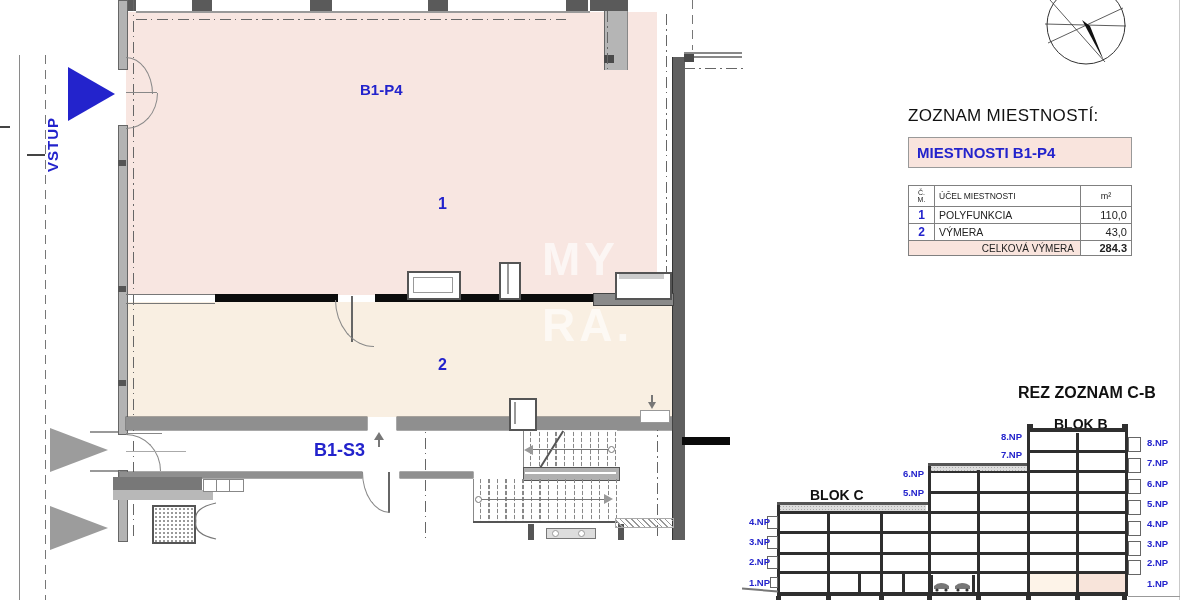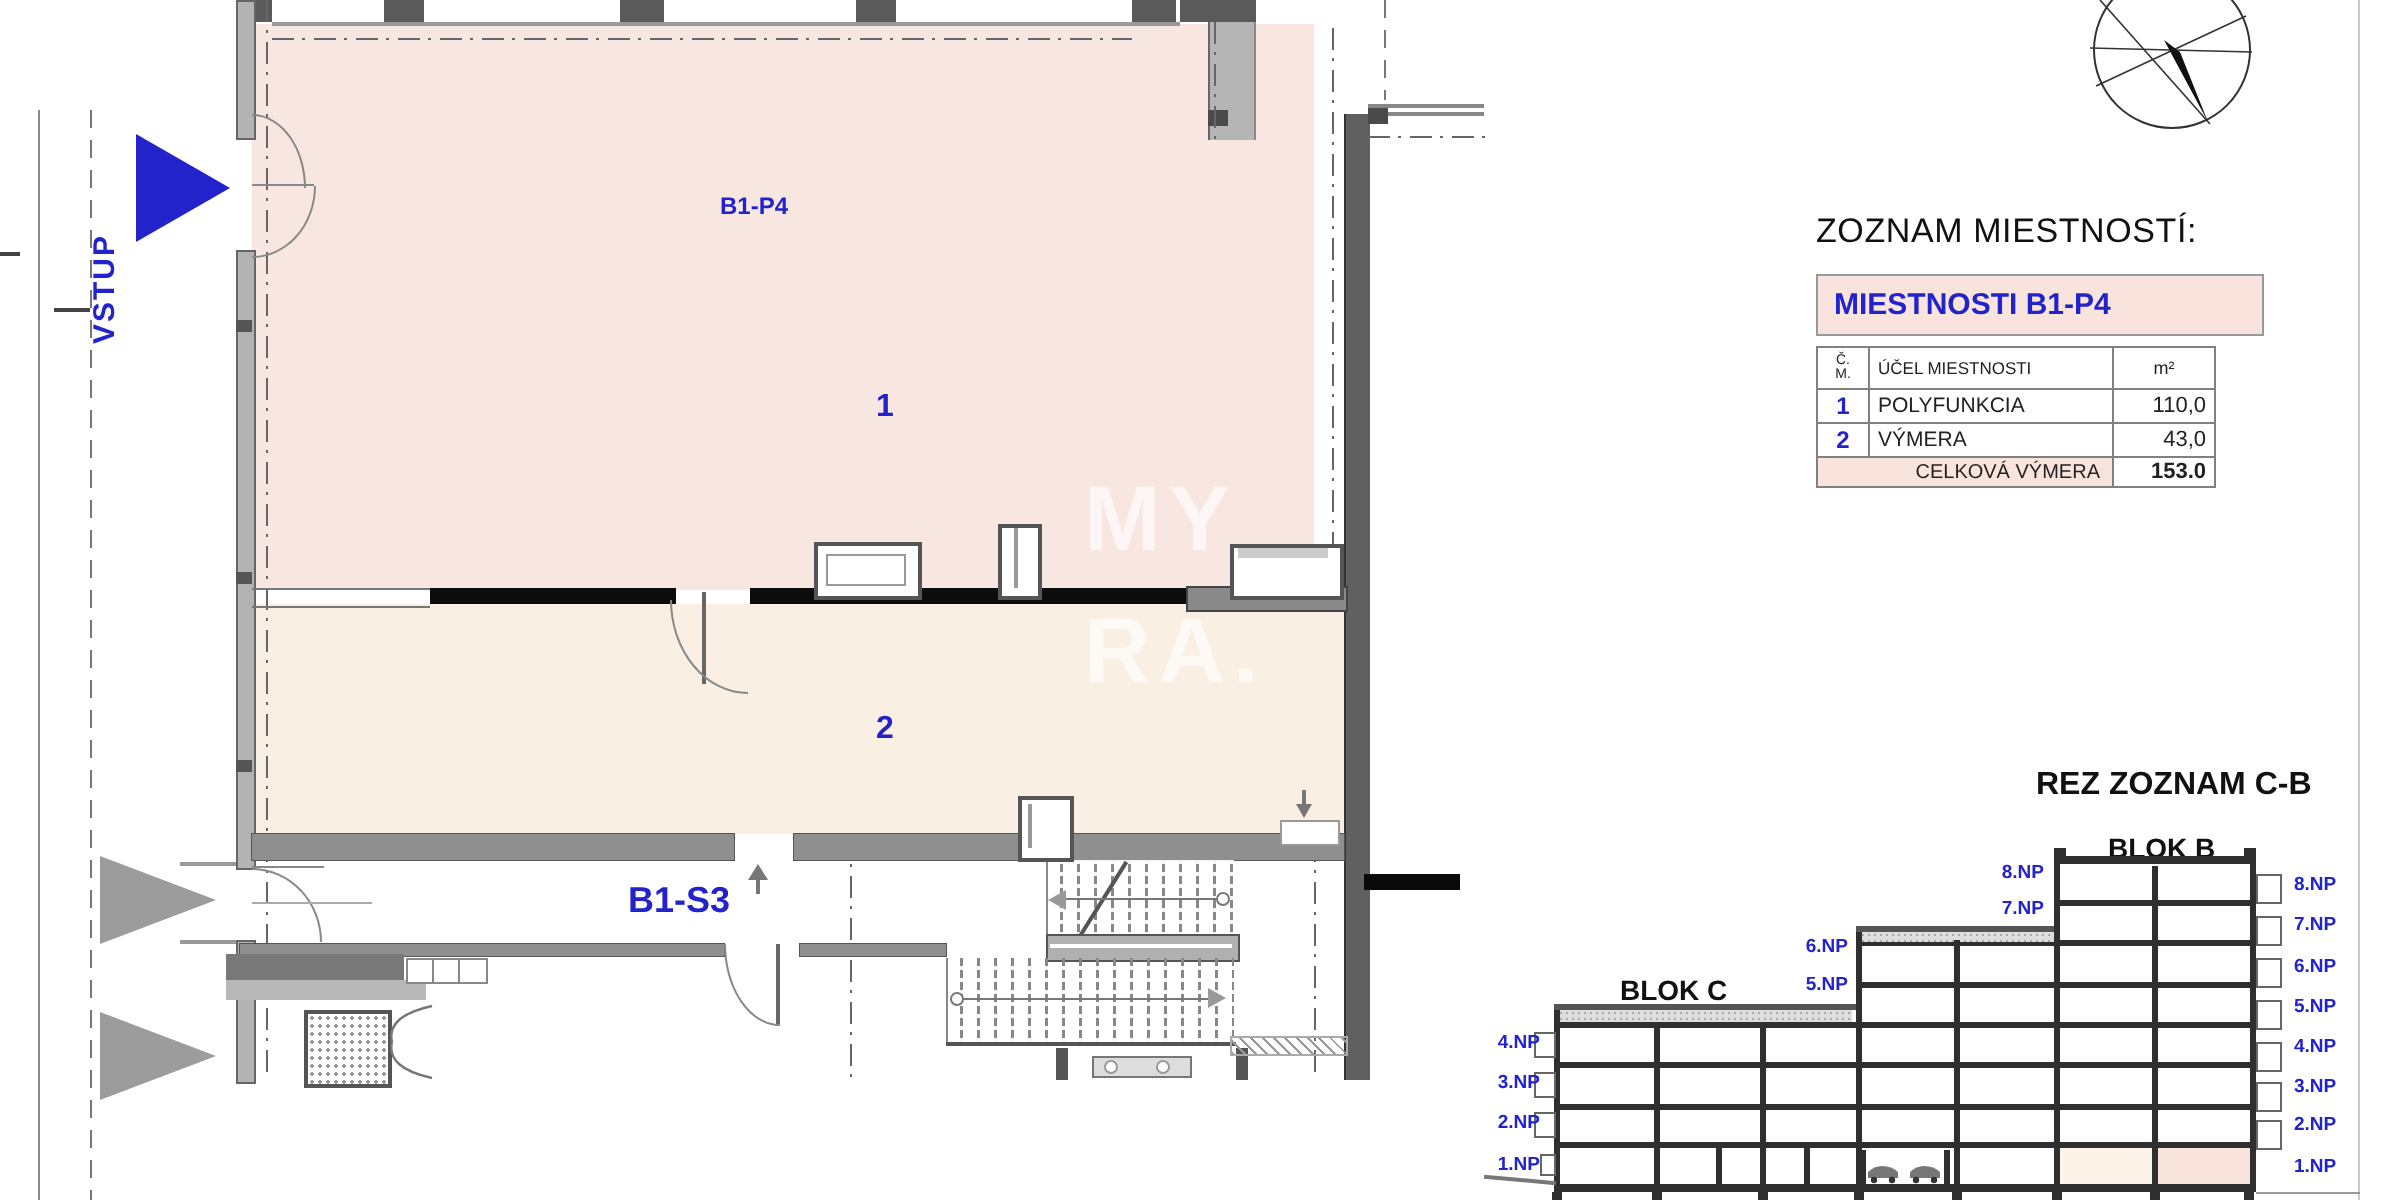--- a/index.html
+++ b/index.html
@@ -94,21 +94,21 @@
   <div class="abs" style="left:351px;top:296px;width:1.5px;height:46px;background:#666"></div>
   <div class="abs" style="left:335px;top:300px;width:38px;height:46px;border-left:1.2px solid #888;border-bottom:1.2px solid #888;border-bottom-left-radius:100% 100%"></div>
 
   <div class="abs" style="left:126px;top:57px;width:26px;height:36px;border-top:1.2px solid #888;border-right:1.2px solid #888;border-top-right-radius:100% 100%"></div>
   <div class="abs" style="left:126px;top:93px;width:31px;height:35px;border-bottom:1.2px solid #888;border-right:1.2px solid #888;border-bottom-right-radius:100% 100%"></div>
   <div class="abs" style="left:126px;top:92px;width:31px;height:1.2px;background:#888"></div>
 
   <div class="abs blue" style="left:44px;top:60px;height:112px;writing-mode:vertical-rl;transform:rotate(180deg);font-size:15px;letter-spacing:1px">VSTUP</div>
   <div class="abs" style="left:68px;top:67px;width:0;height:0;border-top:27px solid transparent;border-bottom:27px solid transparent;border-left:47px solid #2323cc"></div>
 
-  <div class="abs blue" style="left:360px;top:96px;font-size:12px;z-index:10">B1-P4</div>
+  <div class="abs blue" style="left:360px;top:81px;font-size:15px;z-index:10">B1-P4</div>
   <div class="abs blue" style="left:438px;top:195px;font-size:16px;z-index:10">1</div>
   <div class="abs blue" style="left:438px;top:356px;font-size:16px;z-index:10">2</div>
   <div class="abs blue" style="left:314px;top:440px;font-size:18px;z-index:10">B1-S3</div>
 
   <div class="abs wallgray" style="left:126px;top:417px;width:241px;height:13px"></div>
   <div class="abs wallgray" style="left:397px;top:417px;width:112px;height:13px"></div>
   <div class="abs wallgray" style="left:533px;top:417px;width:139px;height:13px"></div>
 
   <div class="abs" style="left:509px;top:398px;width:24px;height:29px;background:#fff;border:2px solid #555;z-index:3"></div>
   <div class="abs" style="left:514px;top:402px;width:2px;height:22px;background:#999;z-index:3"></div>
@@ -173,21 +173,21 @@
     <line x1="5" y1="24" x2="86" y2="26" stroke="#333" stroke-width="0.8"></line>
     <line x1="10" y1="0" x2="65" y2="62" stroke="#333" stroke-width="0.8"></line>
     <polygon points="42,20 50,26 64,61" fill="#111"></polygon>
   </svg>
 
   <div class="abs" style="left:1179px;top:0;width:1px;height:600px;background:#c9c9c9"></div>
 
   <div class="abs" style="left:908px;top:106px;width:224px">
     <div style="font-size:17px;font-weight:normal;color:#111;letter-spacing:0.3px">ZOZNAM MIESTNOSTÍ:</div>
     <div style="margin-top:11px;background:#f9e4dd;border:1px solid #999;height:29px;line-height:29px;padding-left:8px;font-size:15px;font-weight:bold;color:#2323cc">MIESTNOSTI B1-P4</div>
-    <table class="tbl" style="margin-top:5px;width:200px;font-size:10.5px;color:#222">
+    <table class="tbl" style="margin-top:17px;width:224px;font-size:10.5px;color:#222">
       <tbody>
           <tr style="height:21px">
         <td style="border:1px solid #808080;width:23px;text-align:center;font-size:7px;line-height:7.5px">
           <div>Č.</div>
           <div>M.</div>
         </td>
         <td style="border:1px solid #808080;padding-left:4px;font-size:8.5px">ÚČEL MIESTNOSTI</td>
         <td style="border:1px solid #808080;width:48px;text-align:center;font-size:9px">m²</td>
       </tr>
       <tr style="height:15px">
@@ -195,21 +195,21 @@
         <td style="border:1px solid #808080;padding-left:4px">POLYFUNKCIA</td>
         <td style="border:1px solid #808080;text-align:right;padding-right:4px;font-size:11px">110,0</td>
       </tr>
       <tr style="height:15px">
         <td style="border:1px solid #808080;text-align:center;color:#2323cc;font-weight:bold;font-size:12px">2</td>
         <td style="border:1px solid #808080;padding-left:4px">VÝMERA</td>
         <td style="border:1px solid #808080;text-align:right;padding-right:4px;font-size:11px">43,0</td>
       </tr>
       <tr style="height:15px">
         <td colspan="2" style="border:1px solid #808080;background:#f9e4dd;text-align:right;padding-right:6px;font-size:10px">CELKOVÁ VÝMERA</td>
-        <td style="border:1px solid #808080;text-align:right;padding-right:4px;font-weight:bold;font-size:11px">153.0</td>
+        <td style="border:1px solid #808080;text-align:right;padding-right:4px;font-weight:bold;font-size:11px">284.3</td>
       </tr>
     </tbody>
       </table>
   </div>
 
   <div class="abs" style="left:1018px;top:384px;font-size:16px;font-weight:bold;color:#111">REZ ZOZNAM C-B</div>
   <div class="abs" style="left:810px;top:487px;font-size:14px;font-weight:bold;color:#111">BLOK C</div>
   <div class="abs" style="left:1054px;top:416px;font-size:14px;font-weight:bold;color:#111">BLOK B</div>
 
   <div class="abs slab" style="left:777px;top:592px;width:351px;height:4px"></div>

